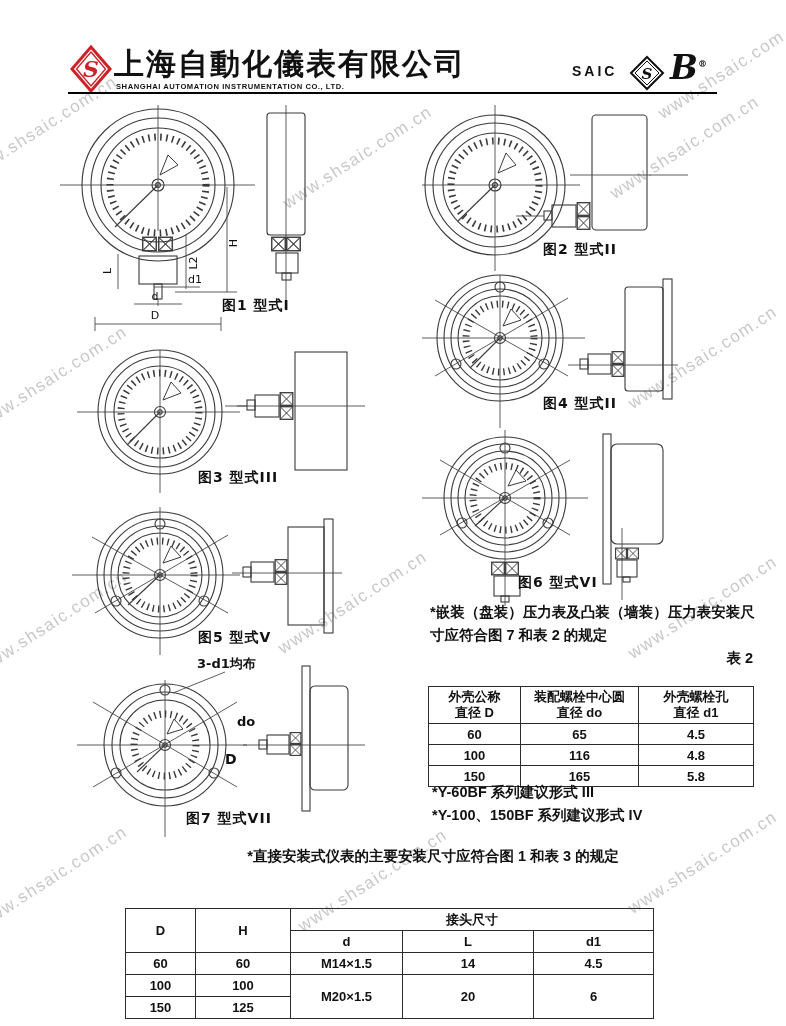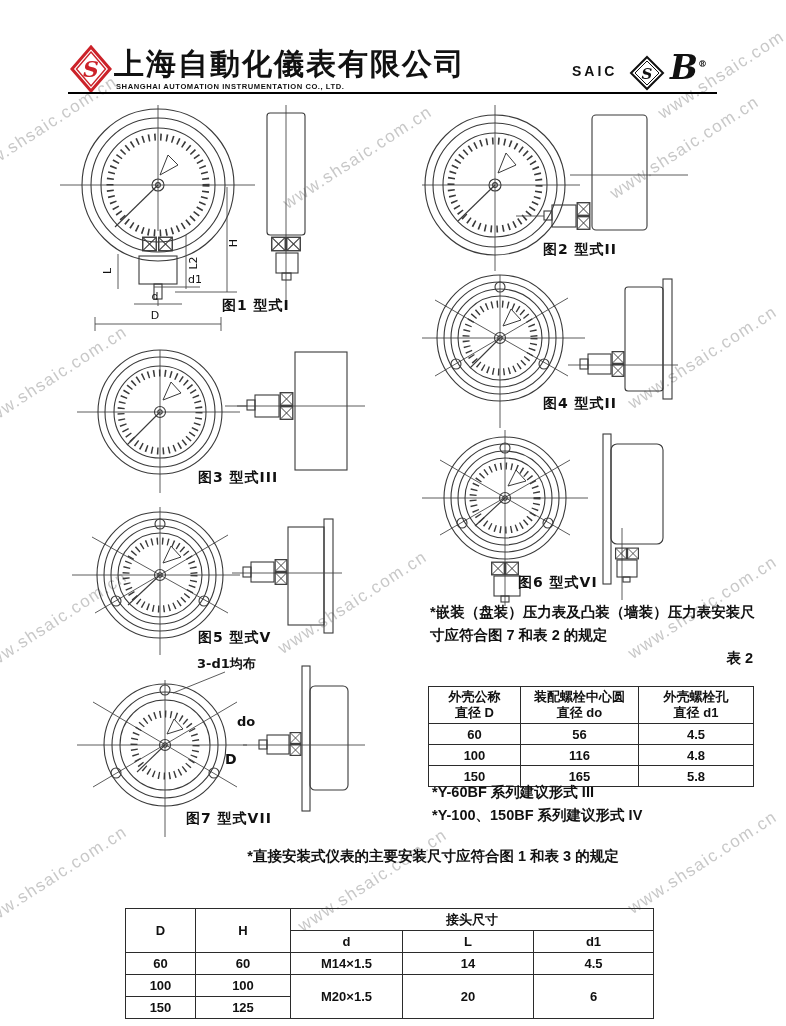--- a/index.html
+++ b/index.html
@@ -334,21 +334,21 @@
         <span>装配螺栓中心圆</span>
             <span>直径 do</span>
           </th>
       <th>
         <span>外壳螺栓孔</span>
             <span>直径 d1</span>
           </th>
     </tr>
     <tr class="rw">
       <td>60</td>
-      <td>56</td>
+      <td>65</td>
       <td>4.5</td>
     </tr>
     <tr class="rw">
       <td>100</td>
       <td>116</td>
       <td>4.8</td>
     </tr>
     <tr class="rw">
       <td>150</td>
       <td>165</td>

